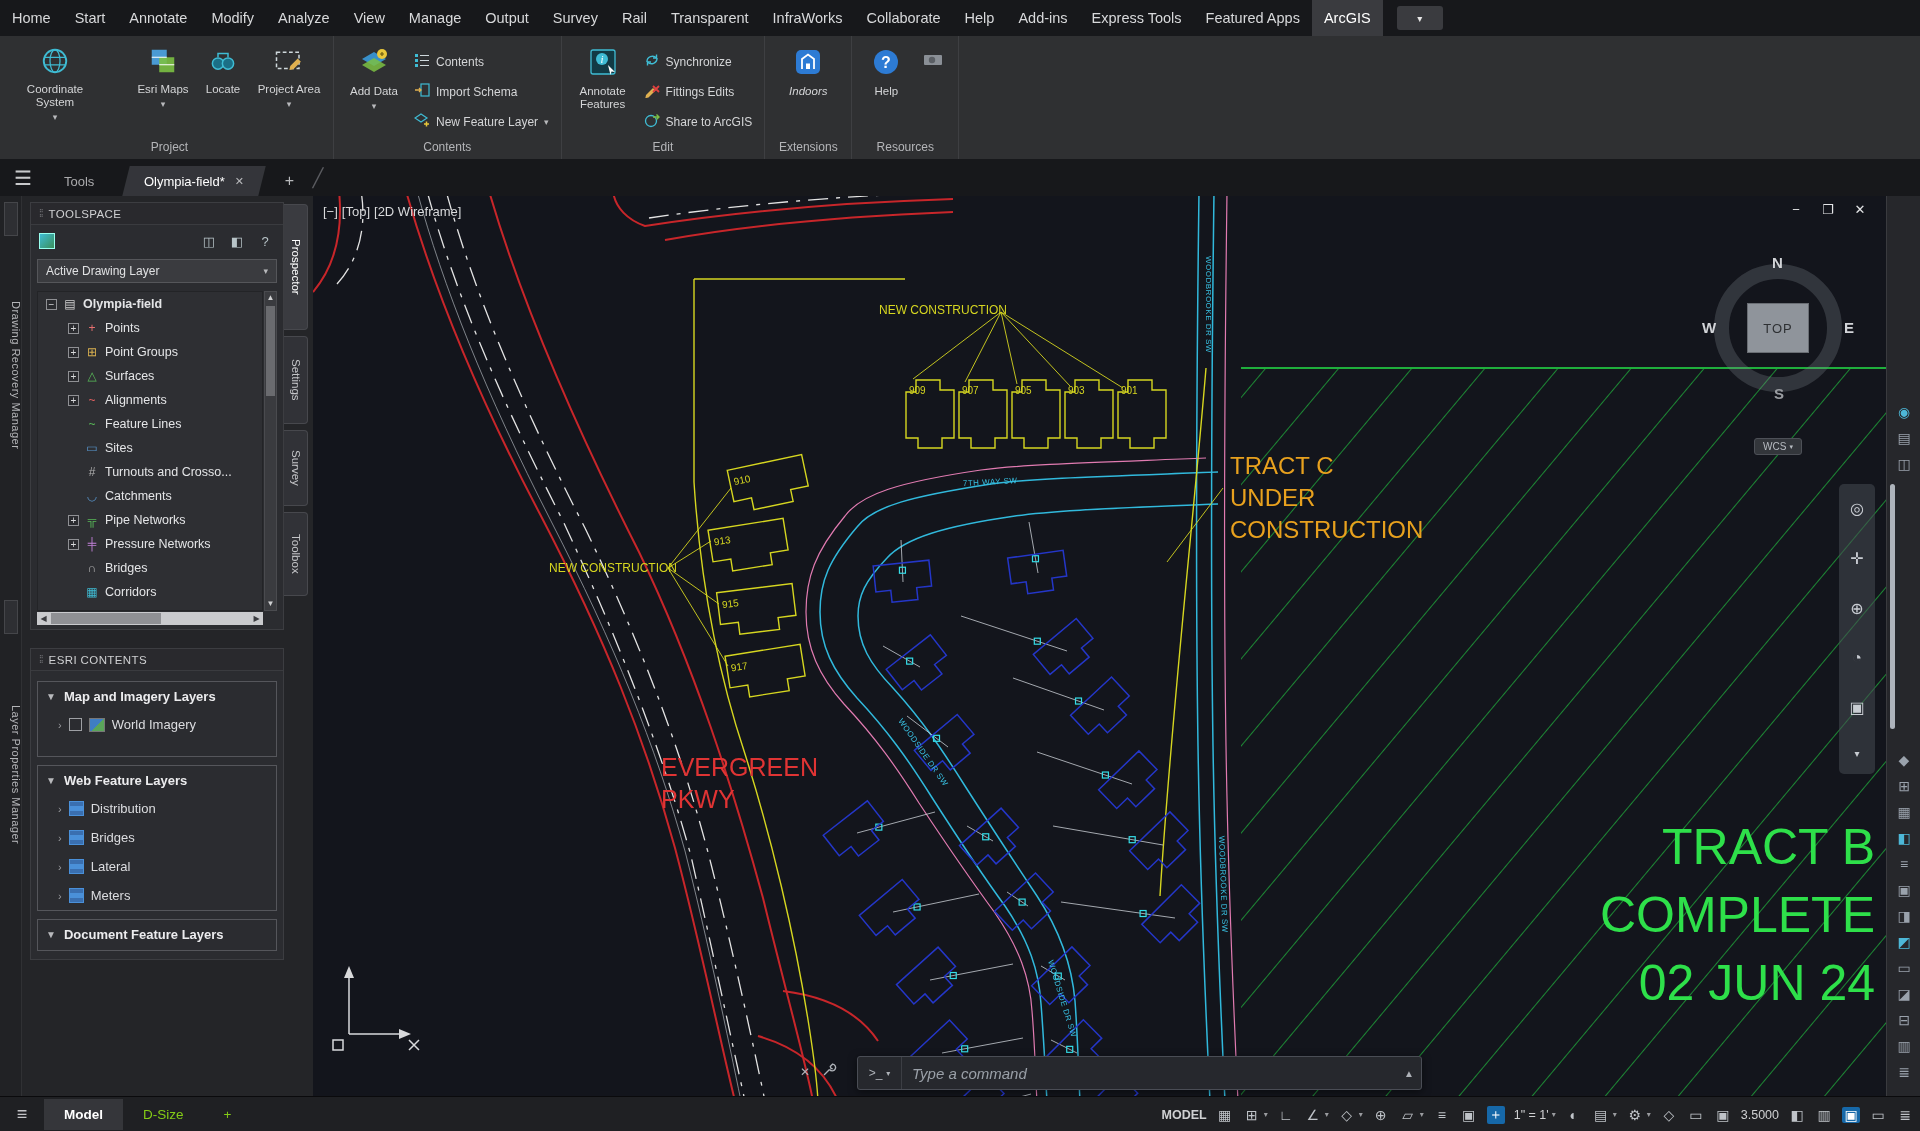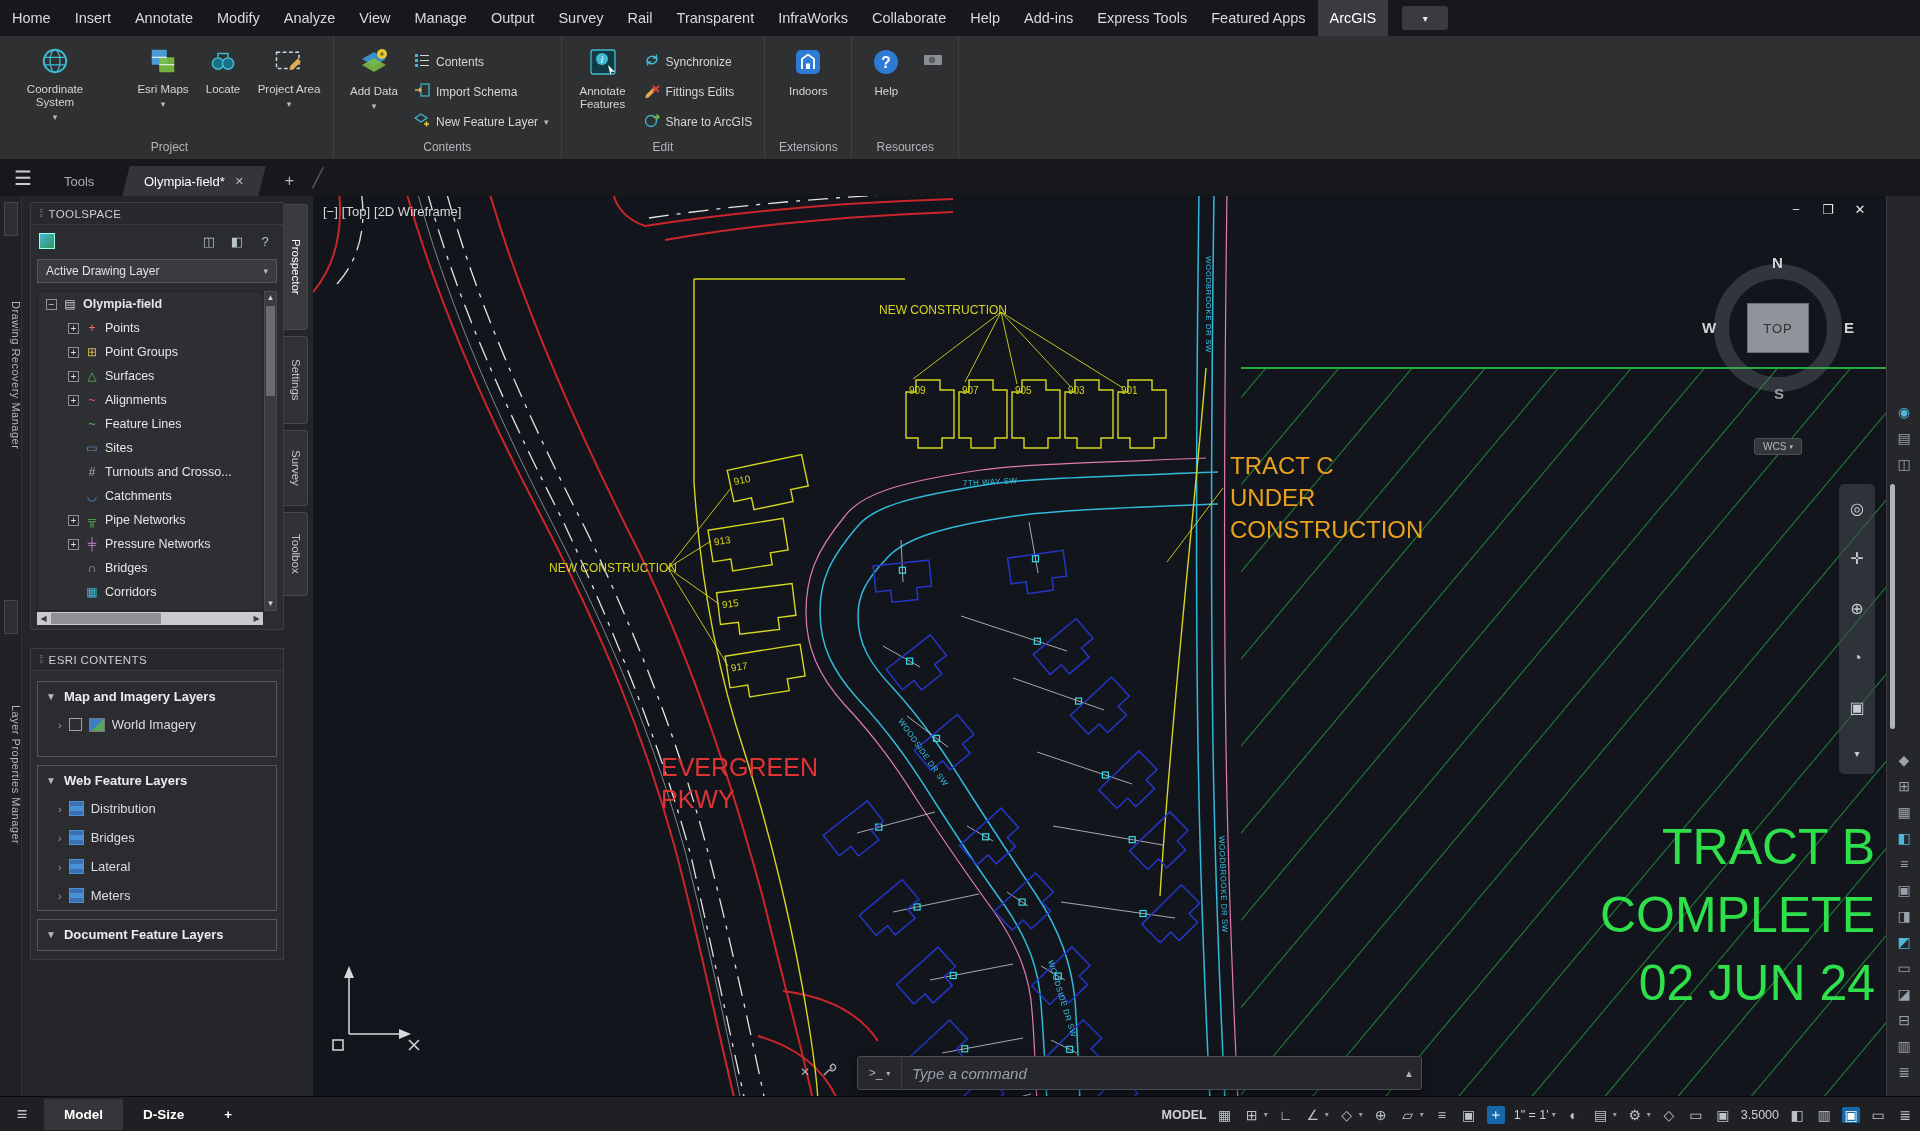--- a/index.html
+++ b/index.html
@@ -96,21 +96,21 @@
   .cmdside { position:absolute; left:487px; top:866px; display:flex; gap:12px; z-index:6; color:#aeb2b8; align-items:center; }
 
   
   .rightstrip { position:absolute; left:1886px; top:0; width:34px; height:900px; background:#26272b; border-left:1px solid #3a3b3f; }
   .rs-ic { position:absolute; left:0; width:34px; text-align:center; font-size:14px; color:#9aa2ac; }
   .rs-scroll { position:absolute; left:3px; top:288px; width:5px; height:245px; background:#aeb4bc; border-radius:3px; }
 
   
   .statusbar { position:absolute; top:1096px; left:0; width:1920px; height:35px; background:#1f2023; border-top:1px solid #0a0a0c; display:flex; align-items:center; }
   .sb-burger { width:44px; text-align:center; font-size:18px; color:#c4c5c8; }
-  .sb-tab { padding:8px 20px; font-size:13.5px; color:#ffffff;font-weight:bold; }
+  .sb-tab { padding:8px 20px; font-size:13.5px; color:#84cc16; }
   .sb-tab.active { background:#35363a; color:#fff; font-weight:bold; }
   .sb-right { position:absolute; right:6px; top:0; height:35px; display:flex; align-items:center; gap:9px; }
   .sbg { font-size:14px; color:#bfc3c8; width:18px; text-align:center; }
   .sbt { font-size:12.5px; color:#cfd0d2; white-space:nowrap; }
   .sb-on { background:#1668a8; color:#fff; border-radius:2px; }
   .sbcar { font-size:8px; color:#9a9b9f; margin-left:-6px; }
 
   
   .road-red { stroke:#c8262a; stroke-width:2; fill:none; }
   .dash-w { stroke:#e3e3e3; stroke-width:1.3; fill:none; stroke-dasharray:20 8 4 8; }
@@ -132,21 +132,21 @@
   .ucs { stroke:#d8d9db; stroke-width:1.5; fill:none; }
   .ucsf { fill:#d8d9db; stroke:none; }
 </style>
 </head>
 <body>
 
 <div class="app">
 
   <div class="menubar">
     <div class="mi">Home</div>
-    <div class="mi">Insert</div>
+    <div class="mi">Start</div>
     <div class="mi">Annotate</div>
     <div class="mi">Modify</div>
     <div class="mi">Analyze</div>
     <div class="mi">View</div>
     <div class="mi">Manage</div>
     <div class="mi">Output</div>
     <div class="mi">Survey</div>
     <div class="mi">Rail</div>
     <div class="mi">Transparent</div>
     <div class="mi">InfraWorks</div>
@@ -279,21 +279,21 @@
                 </svg></span>
             <span>Share to ArcGIS</span>
           </div>
         </div>
       </div>
       <div class="rlabel">Edit</div>
     </div>
 
     <div class="rgroup">
       <div class="rcontent" style="justify-content:center;">
-        <div class="rbig" style="width:70px;">
+        <div class="rbig" style="width:70px;font-style:italic;">
           <span><svg width="32" height="32" viewBox="0 0 32 32">
                 <rect x="4" y="4" width="24" height="24" rx="5" fill="#2d7bd4"></rect>
                 <path d="M10 23 V13 l6-4.5 6 4.5 v10" stroke="#fff" stroke-width="1.8" fill="none"></path>
                 <rect x="14" y="17.5" width="4" height="5.5" fill="#fff"></rect>
               </svg></span>
           <span class="rtxt">Indoors</span>
         </div>
       </div>
       <div class="rlabel">Extensions</div>
     </div>

